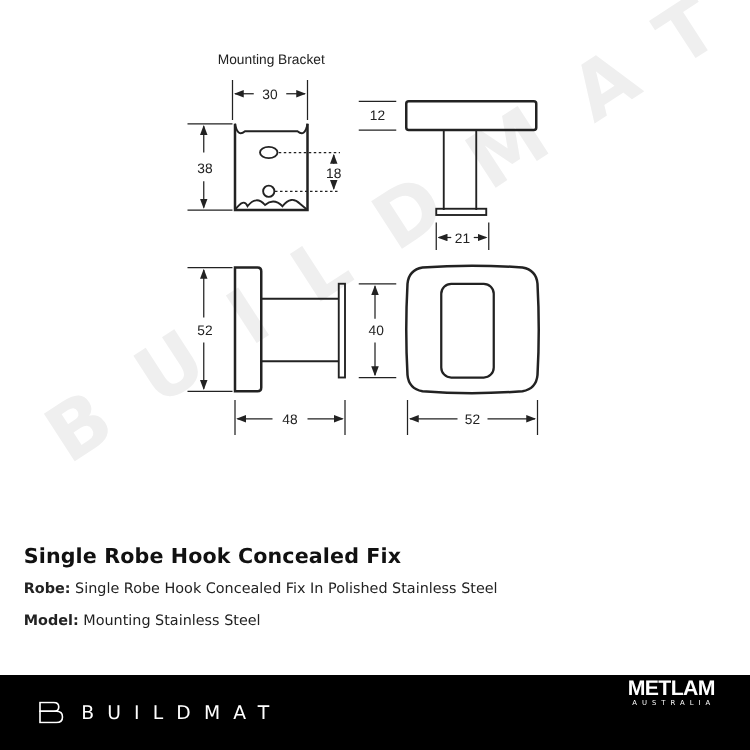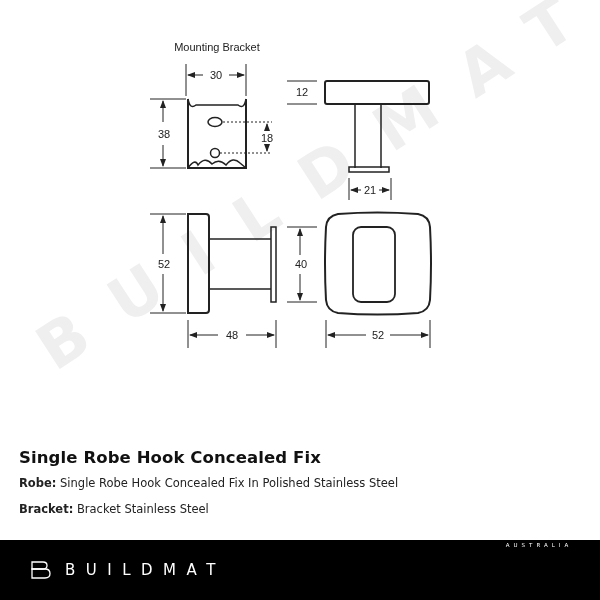--- a/index.html
+++ b/index.html
@@ -5,30 +5,30 @@
     html, body { margin: 0; padding: 0; }
     body {
       width: 600px; height: 600px; background: #ffffff; position: relative; overflow: hidden;
       font-family: "DejaVu Sans", sans-serif; color: #111;
     }
     .drawing-area { position: absolute; left: 0; top: 0; width: 600px; height: 410px; }
     .drawing-area svg { position: absolute; left: 0; top: 0; }
     .watermark {
       position: absolute; left: 0; top: 0; width: 600px; height: 410px; pointer-events: none;
     }
-    .info { position: absolute; left: 19px; top: 448px; width: 560px; }
+    .info { position: absolute; left: 19px; top: 435px; width: 560px; }
     .title { font-size: 16.5px; font-weight: bold; margin: 0 0 9px 0; letter-spacing: 0.1px; color:#111; }
     .row { font-size: 11.5px; margin: 0 0 12px 0; color:#222; }
     .row .label { font-weight: bold; }
     .footer {
       position: absolute; left: 0; top: 540px; width: 600px; height: 60px; background: #000;
     }
     .bm-logo { position: absolute; left: 31px; top: 561px; display: flex; align-items: center; }
     .bm-text { color:#fff; font-family: "DejaVu Sans", sans-serif; font-size: 15px; letter-spacing: 10.5px; margin-left: 14px; font-weight: 500; }
-    .metlam { position: absolute; left: 498px; top: 524px; width: 78px; text-align: center; color:#fff; }
+    .metlam { position: absolute; left: 498px; top: 542px; width: 78px; text-align: center; color:#fff; }
     .metlam-main { font-family: "Liberation Sans", sans-serif; font-weight: bold; font-size: 17px; letter-spacing: -0.5px; line-height: 17px; }
     .metlam-sub { font-family: "DejaVu Sans", sans-serif; font-size: 5.5px; letter-spacing: 4px; margin-top: 1px; padding-left: 4px; }
     .dim { font-family: "Liberation Sans", sans-serif; font-size: 11px; fill: #222; }
   </style>
 </head>
 <body>
 
 <div class="drawing-area">
   <svg class="watermark" width="600" height="410" viewBox="0 0 600 410">
     <g fill="#efefef" font-family="DejaVu Sans, sans-serif" font-weight="bold" font-size="62">
@@ -124,22 +124,22 @@
   </svg>
 </div>
 
 <div class="info">
   <div class="title">Single Robe Hook Concealed Fix</div>
   <div class="row">
     <span class="label">Robe:</span>
     <span>Single Robe Hook Concealed Fix In Polished Stainless Steel</span>
   </div>
   <div class="row">
-    <span class="label">Bracket:</span>
-    <span>Bracket Stainless Steel</span>
+    <span class="label">Model:</span>
+    <span>Mounting Stainless Steel</span>
   </div>
 </div>
 
 <div class="footer"></div>
 <div class="bm-logo">
   <svg width="20" height="18" viewBox="0 0 20 18">
     <path d="M1,1 L12,1 Q16,1 16,4.5 Q16,8 12,8 L1,8 Z" fill="none" stroke="#fff" stroke-width="1.3"></path>
     <path d="M1,8 L14,8 Q19,8 19,12.5 Q19,17 14,17 L1,17 Z" fill="none" stroke="#fff" stroke-width="1.3"></path>
   </svg>
   <span class="bm-text">BUILDMAT</span>

